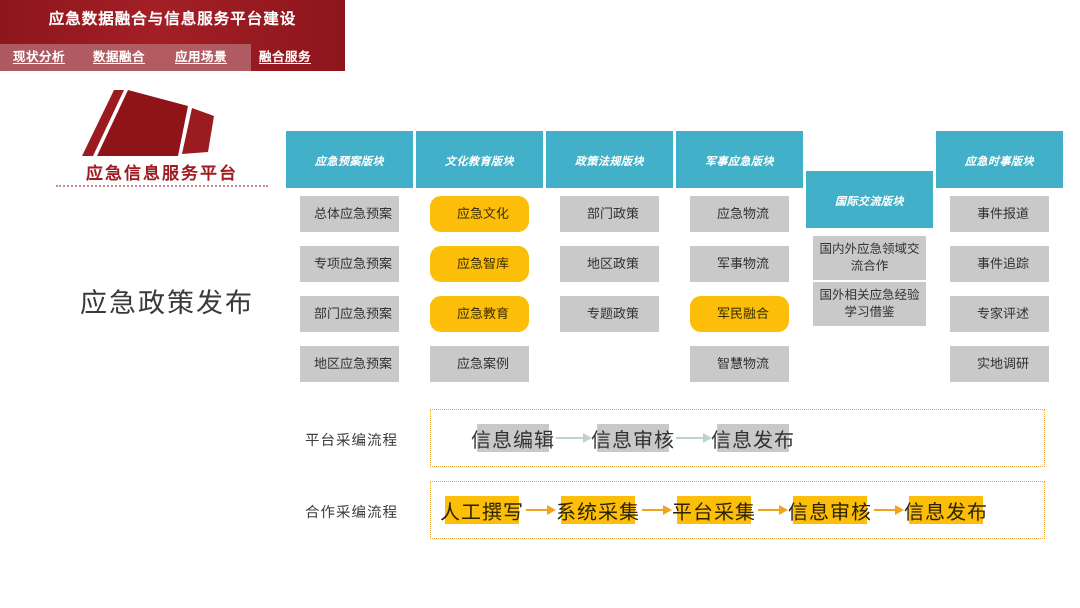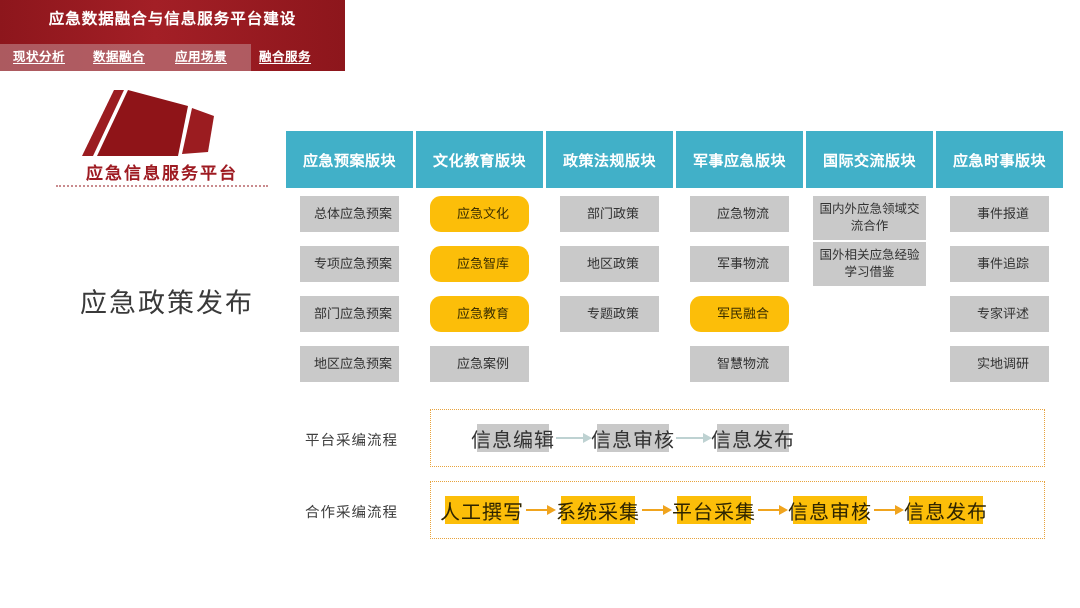--- a/index.html
+++ b/index.html
@@ -133,28 +133,29 @@
   }
   .mx-col {
     position: absolute;
     top: 0;
     width: 127px;
   }
   .mx-head {
     height: 57px;
     background: #41b0c8;
     color: #ffffff;
-    font-size: 15px;
+    font-size: 11px;
     font-weight: bold;
     letter-spacing: 0.5px;
     display: flex;
     align-items: center;
     justify-content: center;
     font-family: "Liberation Serif", "DejaVu Serif", serif;
     cursor: pointer;
+    font-style: italic;
   }
   .mx-cells {
     position: relative;
     margin-top: 8px;
   }
   .mx-cell {
     position: absolute;
     left: 14px;
     width: 99px;
     height: 36px;
@@ -304,21 +305,21 @@
   <div class="mx-col" style="left:390px;">
     <div class="mx-head">军事应急版块</div>
     <div class="mx-cells">
       <div class="mx-cell" style="top:0px;">应急物流</div>
       <div class="mx-cell" style="top:50px;">军事物流</div>
       <div class="mx-cell yellow" style="top:100px;">军民融合</div>
       <div class="mx-cell" style="top:150px;">智慧物流</div>
     </div>
   </div>
 
-  <div class="mx-col" style="left:520px;">
+  <div class="mx-col" style="left:520px;margin-top:40px;">
     <div class="mx-head">国际交流版块</div>
     <div class="mx-cells">
       <div class="mx-cell tall" style="top:0px;">国内外应急领域交流合作</div>
       <div class="mx-cell tall" style="top:46px;">国外相关应急经验学习借鉴</div>
     </div>
   </div>
 
   <div class="mx-col" style="left:650px;">
     <div class="mx-head">应急时事版块</div>
     <div class="mx-cells">

